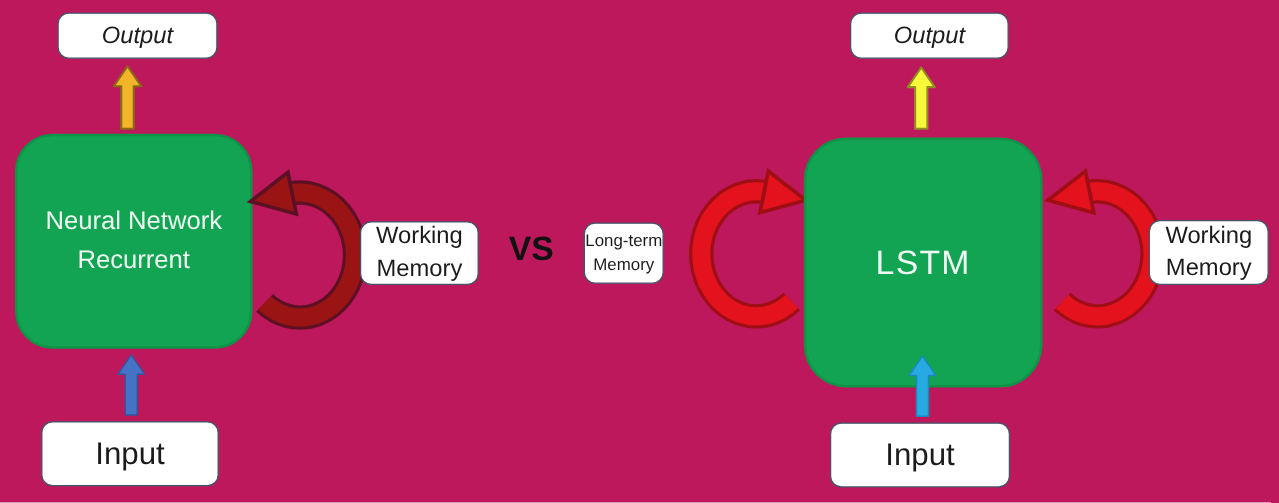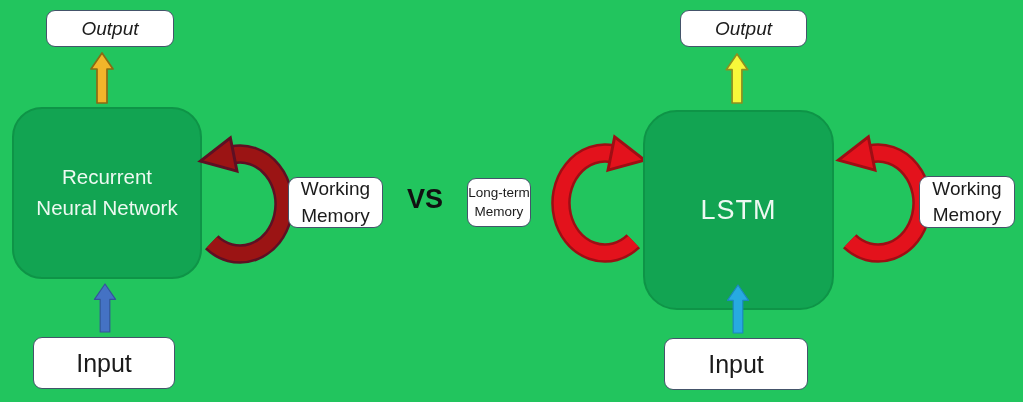--- a/index.html
+++ b/index.html
@@ -1,17 +1,17 @@
 <!DOCTYPE html>
 <html style="--node-green: #12a452; --node-green-edge: #0e9447; --box-border: #44546a; --dark-red-loop: #9b1414; --dark-red-loop-edge: #5d1024; --bright-red-loop: #e3121c; --bright-red-loop-edge: #9e0e14; --orange-arrow: #f2b52a; --orange-arrow-edge: #8a6a14; --yellow-arrow: #f8f83a; --yellow-arrow-edge: #8f8f1f; --blue-arrow: #4472c4; --blue-arrow-edge: #35549b; --cyan-arrow: #27aae1; --cyan-arrow-edge: #1b87c0;"><head>
 <meta charset="utf-8">
 <style>
   html,body{margin:0;padding:0;background:#ffffff;}
   .canvas{
-    position:relative;width:1023px;height:402px;background:#22c55e;overflow:hidden;
+    position:relative;width:1023px;height:402px;background:#be185d;overflow:hidden;
     font-family:"Liberation Sans", sans-serif;color:#1f1f1f;
   }
   .abs{position:absolute;}
   
   .wbox{
     background:#ffffff;border:1.6px solid var(--box-border);border-radius:9px;
     display:flex;align-items:center;justify-content:center;text-align:center;
     box-sizing:border-box;color:#1b1b1b;
   }
   .wbox .ln{display:block;line-height:1.38;}
@@ -50,22 +50,22 @@
   <div class="abs wbox output-box" style="left:46px;top:10px;width:128px;height:37px;">
     <span>Output</span>
   </div>
 
   <svg class="abs" style="left:90px;top:52px;" width="24" height="52" viewBox="0 0 24 52">
     <polygon points="12,1 23,17 17,17 17,51 7,51 7,17 1,17" style="fill:var(--orange-arrow);stroke:var(--orange-arrow-edge);stroke-width:1.7" stroke-linejoin="round"></polygon>
   </svg>
 
   <div class="abs gnode" style="left:12px;top:107px;width:190px;height:172px;">
     <div class="rnn-text">
+      <span class="ln" style="display:block">Neural Network</span>
       <span class="ln" style="display:block">Recurrent</span>
-      <span class="ln" style="display:block">Neural Network</span>
     </div>
   </div>
 
   <svg class="abs" style="left:188px;top:134px;" width="105" height="140" viewBox="0 0 105 140">
     <path d="M 23.7 108.3 A 44 50 0 1 0 44.4 20.8" fill="none" style="stroke:var(--dark-red-loop-edge);" stroke-width="19.5"></path>
     <path d="M 23.7 108.3 A 44 50 0 1 0 44.4 20.8" fill="none" style="stroke:var(--dark-red-loop);" stroke-width="14.5" marker-end="url(#head-dark)"></path>
   </svg>
 
   <div class="abs wbox mem-box" style="left:288px;top:177px;width:95px;height:51px;">
     <span>

